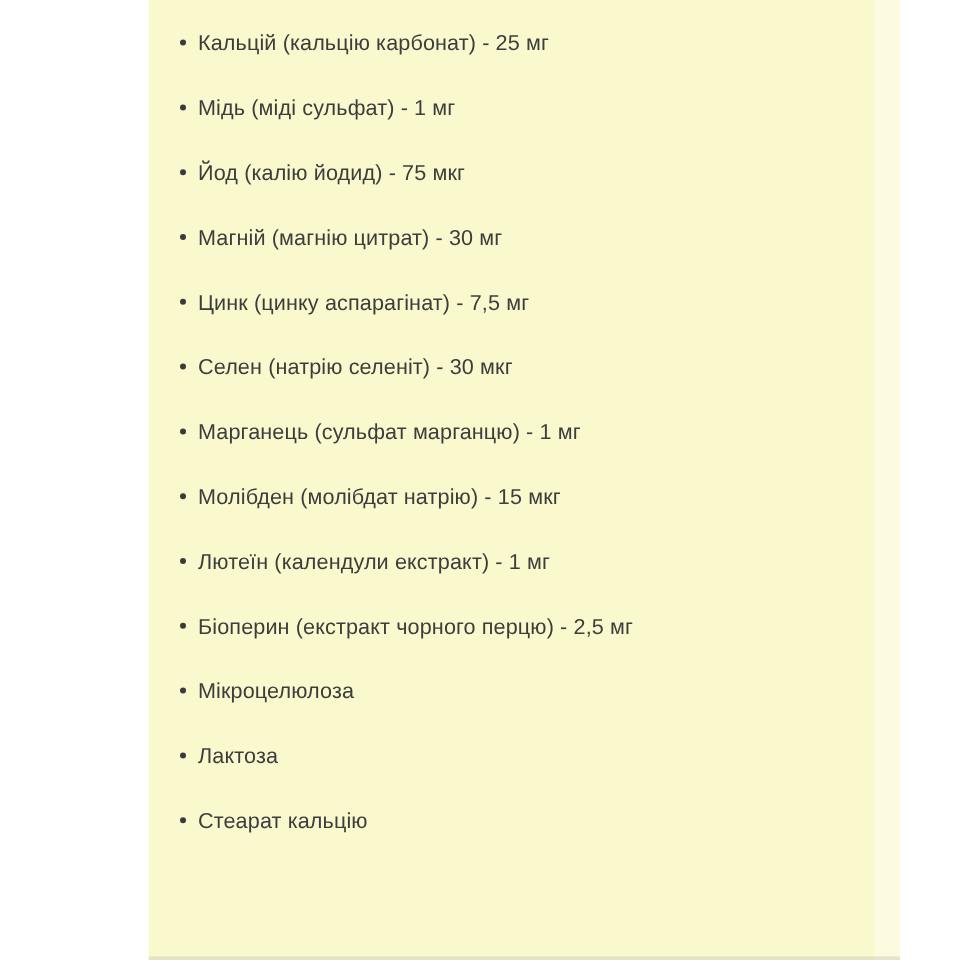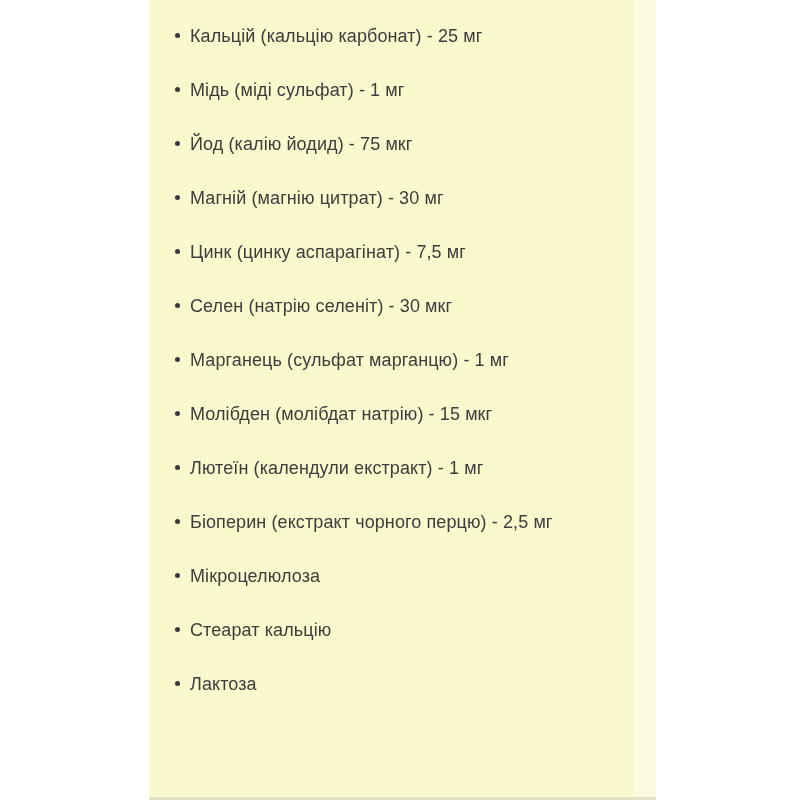--- a/index.html
+++ b/index.html
@@ -19,23 +19,23 @@
   body {
     width: 800px;
     height: 800px;
     background: var(--page_bg);
     font-family: "Liberation Sans", sans-serif;
     overflow: hidden;
     position: relative;
   }
   .panel {
     position: absolute;
-    left: 149px;
+    left: 124px;
     top: 0;
-    width: 507px;
+    width: 626px;
     height: 800px;
     background: var(--panel_bg);
   }
   .panel-edge {
     position: absolute;
     top: 0;
     right: 0;
     width: 22px;
     height: 800px;
     background: var(--panel_edge);
@@ -137,22 +137,22 @@
   </ul>
 
 
   <ul class="list extra">
     <li>
       <span class="dot"></span>
       <span>Мікроцелюлоза</span>
     </li>
     <li>
       <span class="dot"></span>
-      <span>Стеарат кальцію</span>
+      <span>Лактоза</span>
     </li>
     <li>
       <span class="dot"></span>
-      <span>Лактоза</span>
+      <span>Стеарат кальцію</span>
     </li>
   </ul>
 
   <div class="bottom-divider"></div>
 </div>
 
 </body></html>

